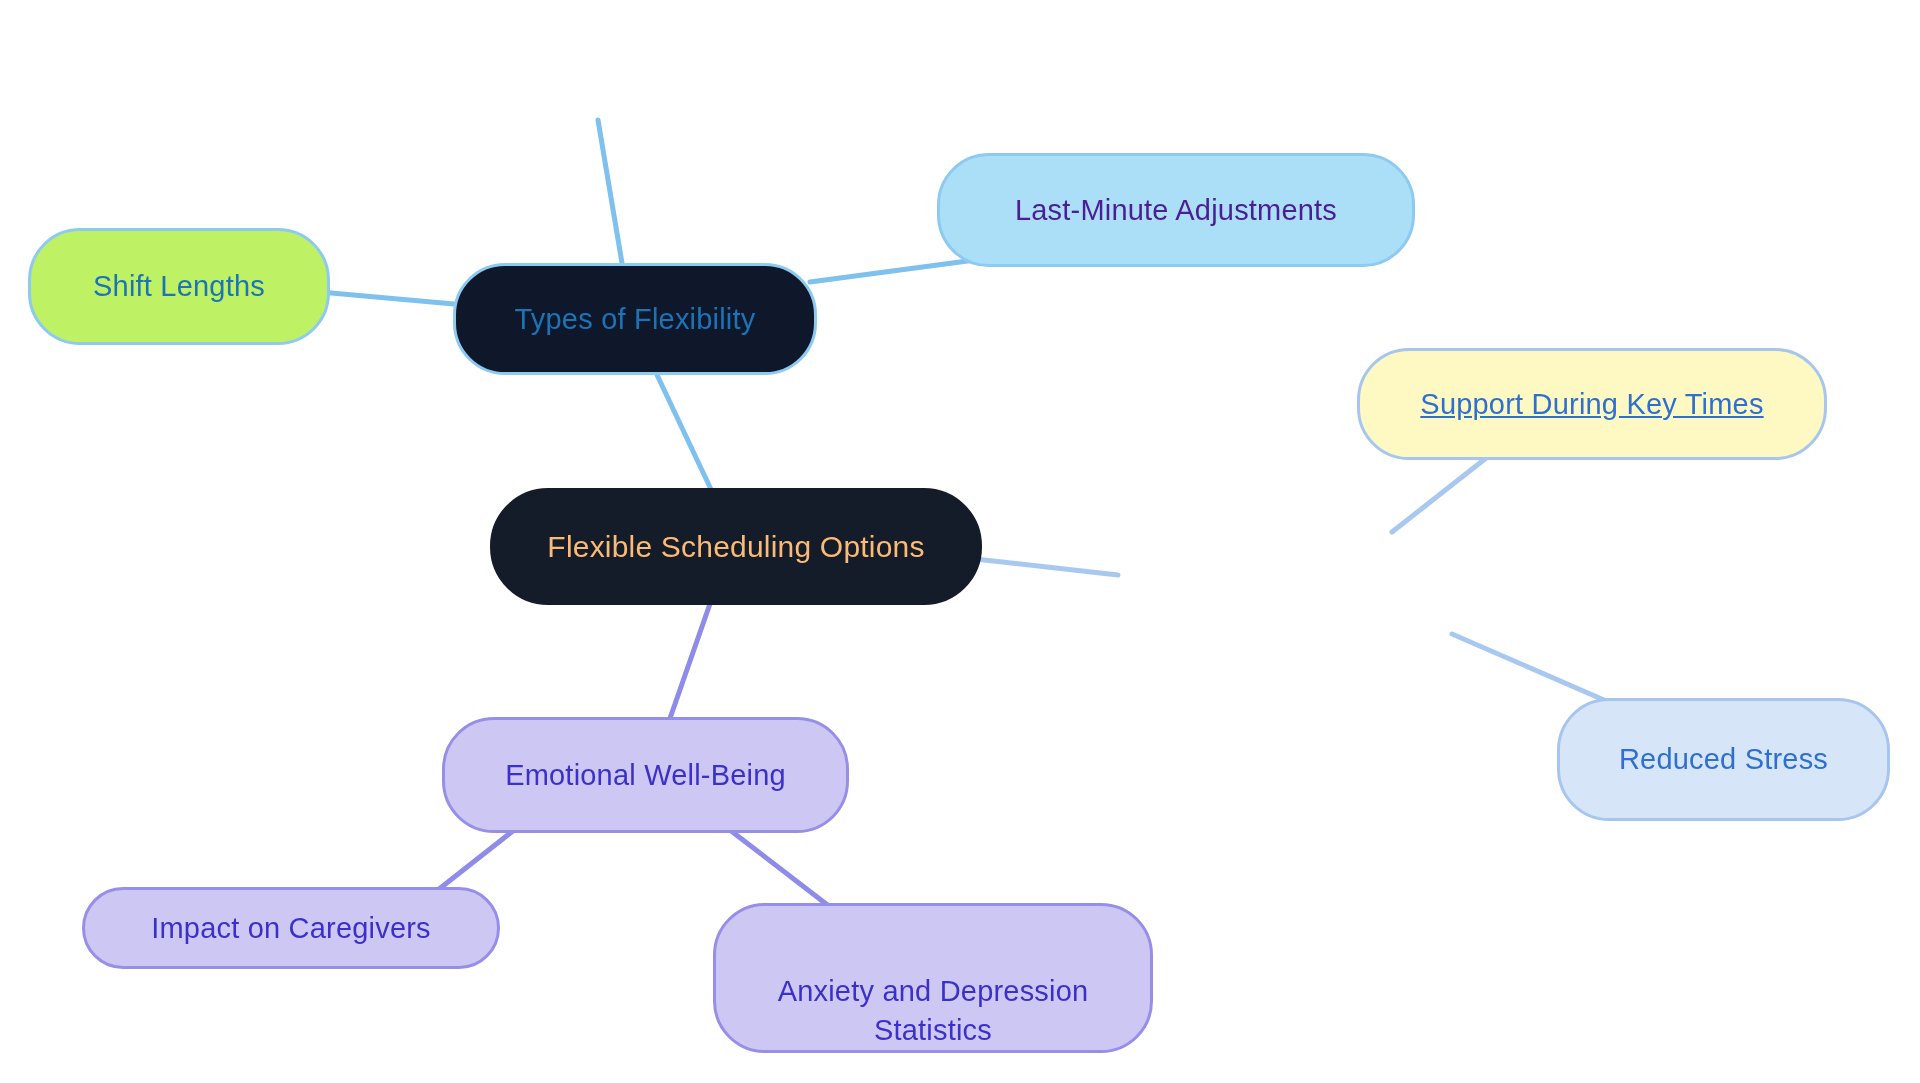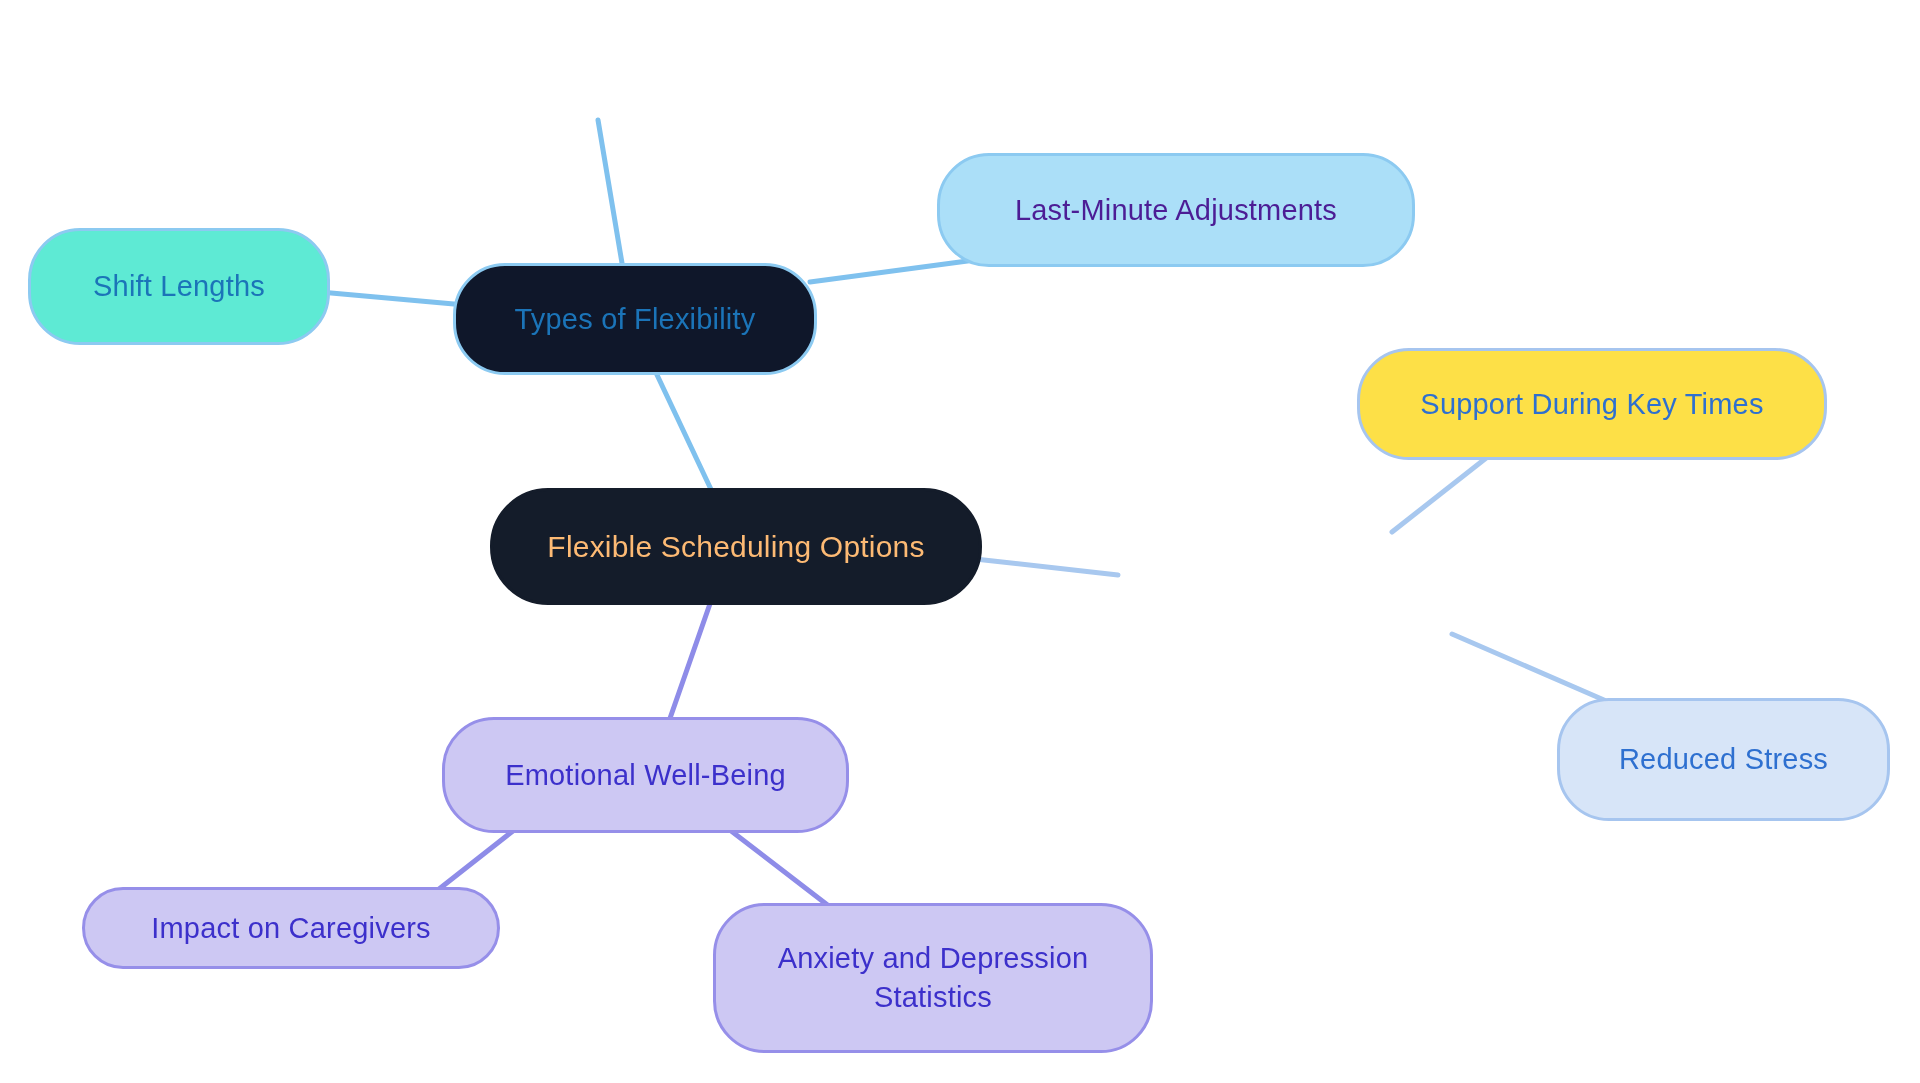--- a/index.html
+++ b/index.html
@@ -73,42 +73,42 @@
 
   <div class="node" id="n-central" style="background: rgb(20, 28, 42); border-color: rgb(20, 28, 42); color: #fdba74;">
     <span class="node-label">Flexible Scheduling Options</span>
   </div>
 
   <div class="node" id="n-types" style="background: #0f172a; border-color: rgb(140, 202, 241); color: rgb(27, 116, 184);">
     <span class="node-label">Types of Flexibility</span>
   </div>
 
 
-  <div class="node" id="n-shift" style="background: #5eead4; border-color: rgb(140, 202, 241); color: rgb(27, 116, 184);">
+  <div class="node" id="n-shift" style="background: #bef264; border-color: rgb(140, 202, 241); color: rgb(27, 116, 184);">
     <span class="node-label">Shift Lengths</span>
   </div>
 
   <div class="node" id="n-lastminute" style="background: rgb(171, 223, 248); border-color: rgb(140, 202, 241); color: #4c1d95;">
     <span class="node-label">Last-Minute Adjustments</span>
   </div>
 
 
-  <div class="node" id="n-support" style="background: #fde047; border-color: rgb(166, 197, 239); color: rgb(46, 112, 208);">
+  <div class="node" id="n-support" style="background: #fef9c3; border-color: rgb(166, 197, 239); color: rgb(46, 112, 208); text-decoration: underline;">
     <span class="node-label">Support During Key Times</span>
   </div>
 
   <div class="node" id="n-reduced" style="background: rgb(215, 229, 248); border-color: rgb(166, 197, 239); color: rgb(46, 112, 208);">
     <span class="node-label">Reduced Stress</span>
   </div>
 
   <div class="node" id="n-emotional" style="background: rgb(205, 200, 243); border-color: rgb(150, 143, 233); color: rgb(60, 48, 203);">
     <span class="node-label">Emotional Well-Being</span>
   </div>
 
   <div class="node" id="n-caregivers" style="background: rgb(205, 200, 243); border-color: rgb(150, 143, 233); color: rgb(60, 48, 203);">
     <span class="node-label">Impact on Caregivers</span>
   </div>
 
-  <div class="node" id="n-anxiety" style="background: rgb(205, 200, 243); border-color: rgb(150, 143, 233); color: rgb(60, 48, 203);">
+  <div class="node" id="n-anxiety" style="background: rgb(205, 200, 243); border-color: rgb(150, 143, 233); color: rgb(60, 48, 203); align-items: flex-end;">
     <span class="node-label">Anxiety and Depression Statistics</span>
   </div>
 
 </div>
 
 </body></html>

